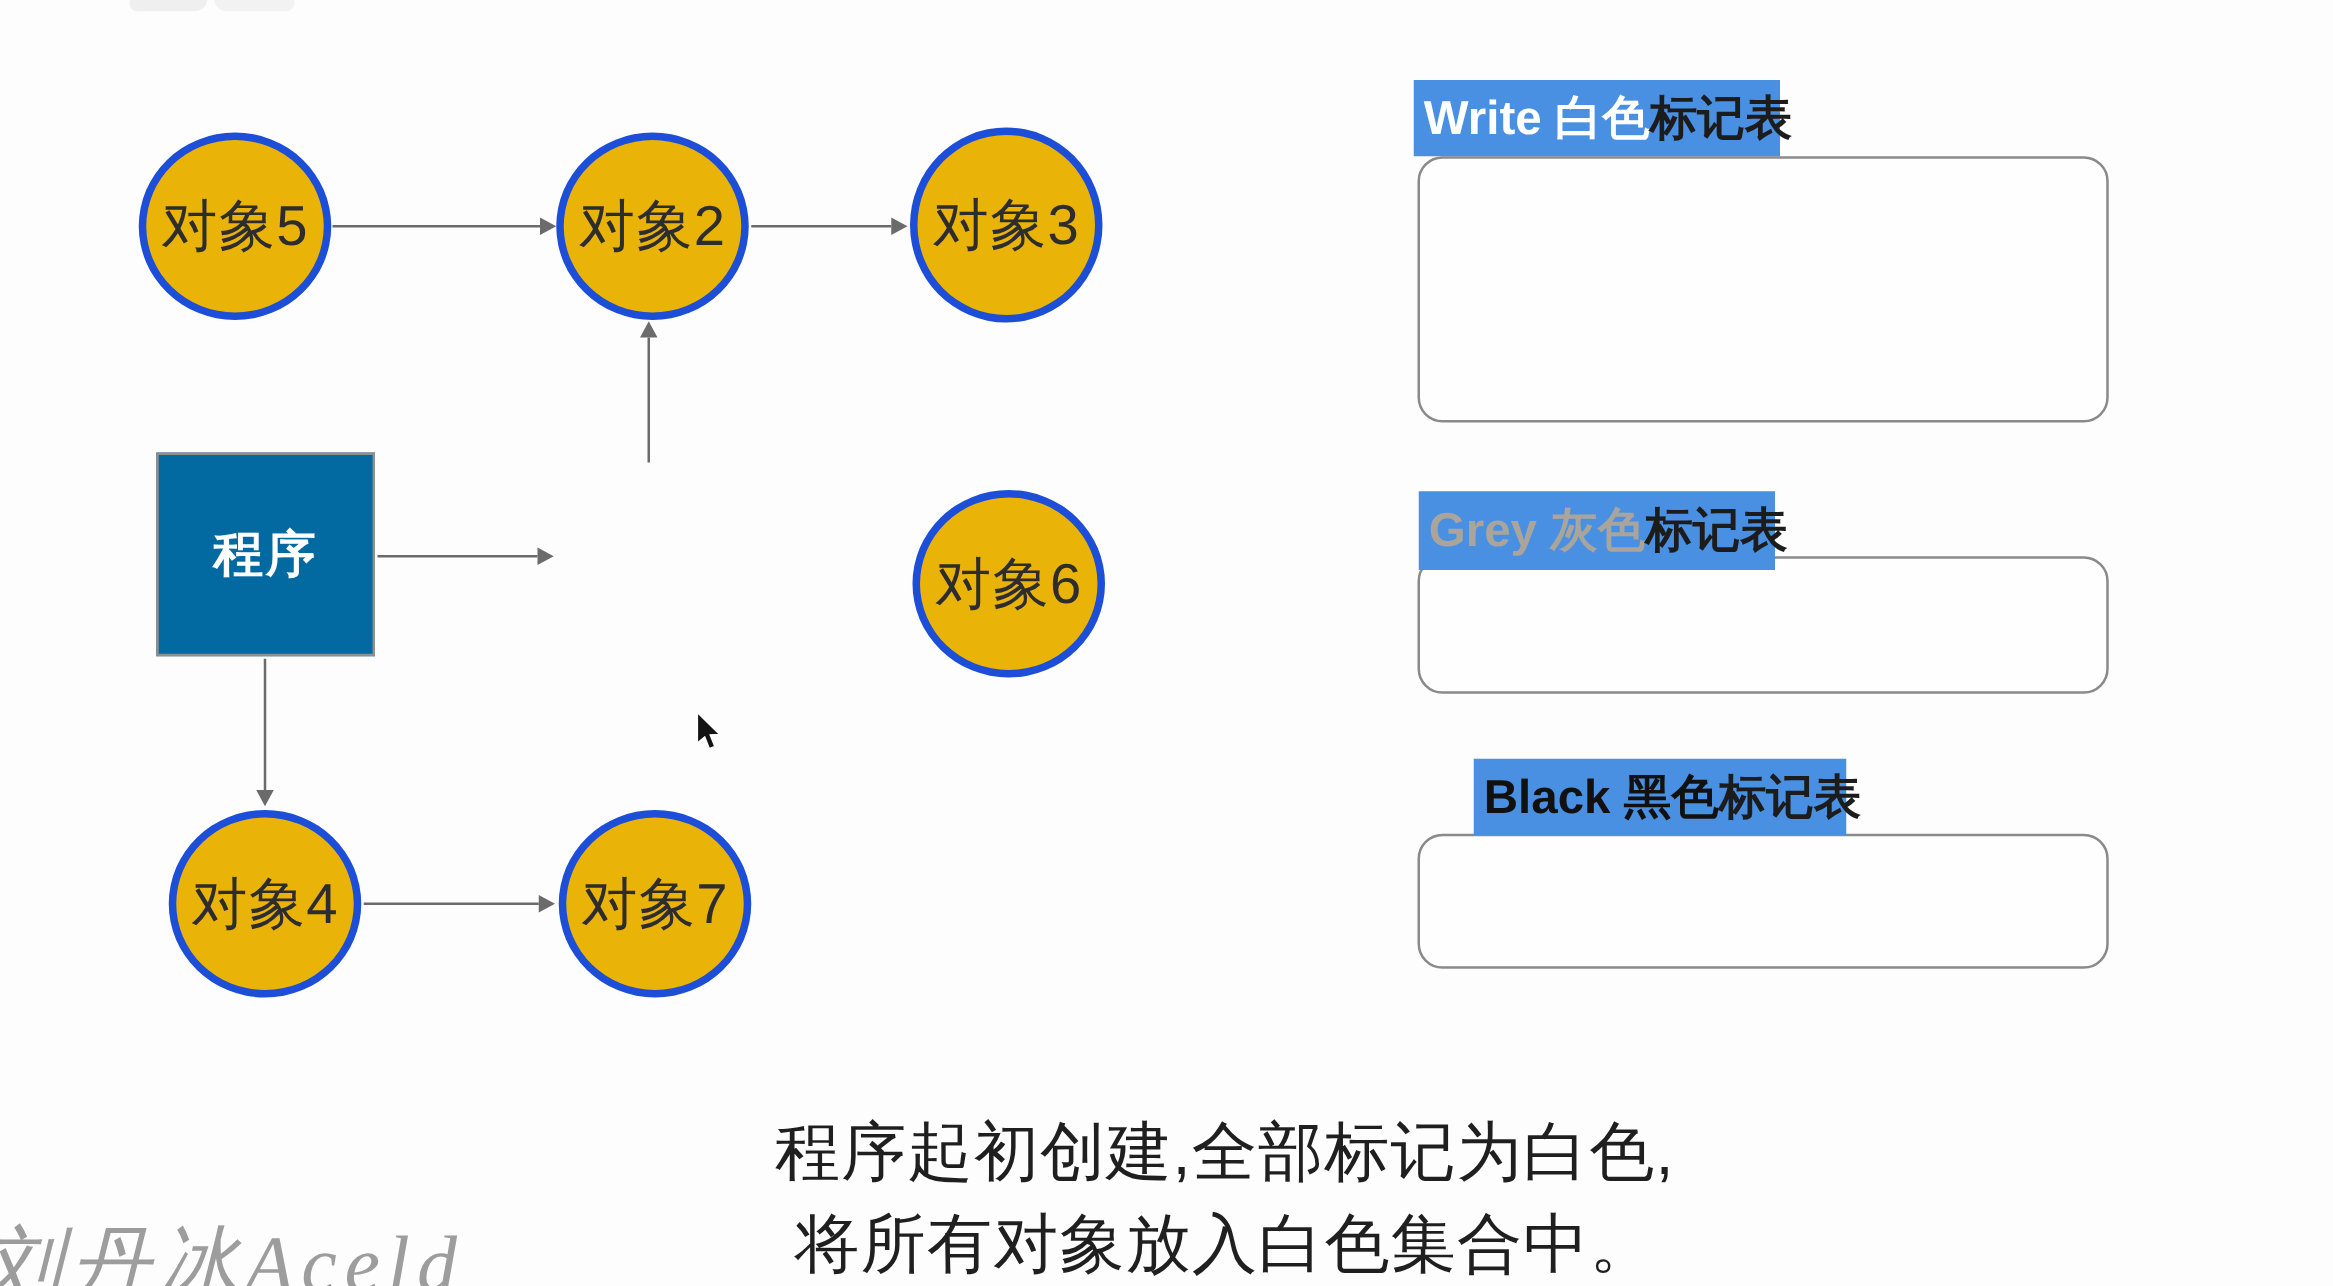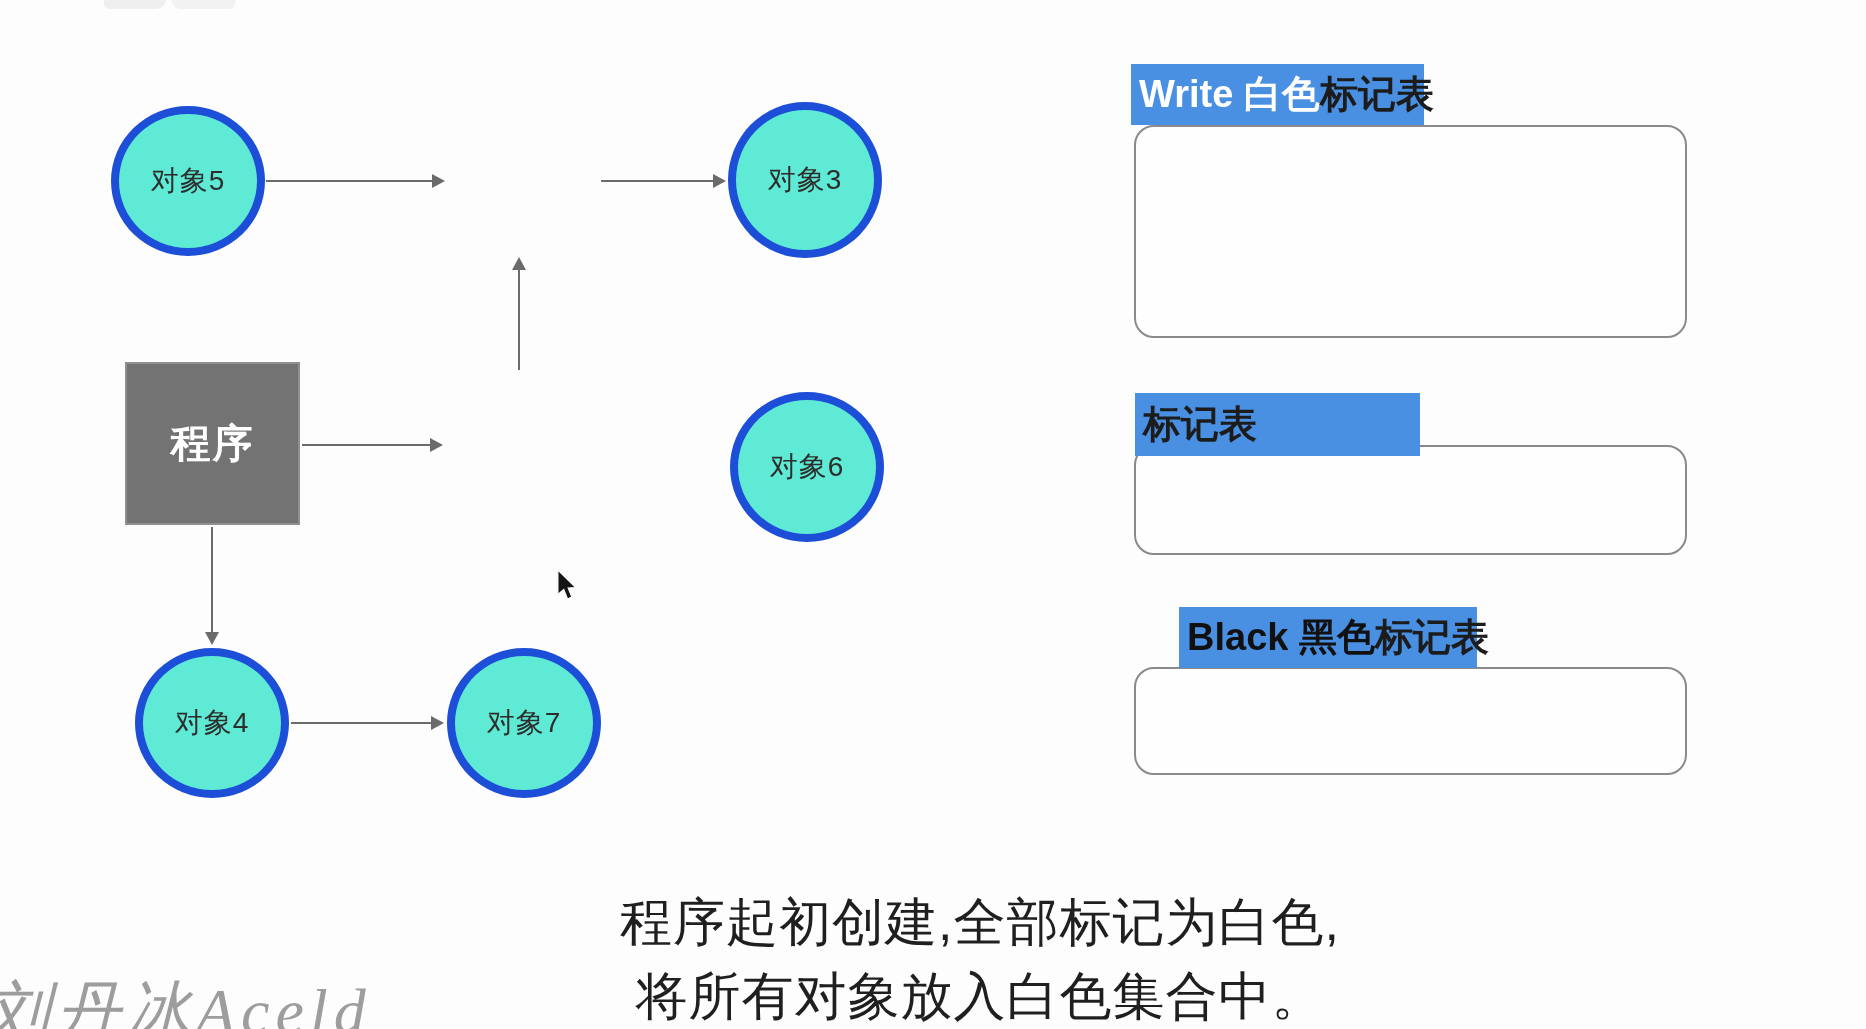--- a/index.html
+++ b/index.html
@@ -3,34 +3,34 @@
 <meta charset="utf-8">
 <style>
   html,body{margin:0;padding:0;background:#ffffff;}
   .stage{
     position:relative;width:1866px;height:1029px;overflow:hidden;
     background:#fdfdfd;font-family:"Liberation Sans",sans-serif;
   }
   
   .node{
     position:absolute;box-sizing:border-box;
-    border:8px solid #1d4ed8;border-radius:50%;background:#5eead4;
+    border:6px solid #1d4ed8;border-radius:50%;background:#eab308;
     display:flex;align-items:center;justify-content:center;
-    font-size:28px;color:#2d2d2d;letter-spacing:1px;
+    font-size:45px;color:#2d2d2d;letter-spacing:1px;
   }
   .node-obj5{left:111px;top:106px;width:154px;height:150px;}
   .node-obj2{left:445px;top:106px;width:154px;height:150px;}
   .node-obj3{left:728px;top:102px;width:154px;height:156px;}
   .node-obj1{left:444px;top:370px;width:154px;height:150px;}
   .node-obj6{left:730px;top:392px;width:154px;height:150px;}
   .node-obj4{left:135px;top:648px;width:154px;height:150px;}
   .node-obj7{left:447px;top:648px;width:154px;height:150px;}
   .program{
     position:absolute;left:125px;top:362px;width:175px;height:163px;
-    box-sizing:border-box;background:#737373;border:2px solid #8f8f8f;
+    box-sizing:border-box;background:#0369a1;border:2px solid #8f8f8f;
     display:flex;align-items:center;justify-content:center;
     font-size:40px;font-weight:600;color:#ffffff;letter-spacing:2px;
   }
   
   .arrow{position:absolute;background:#6b6b6b;}
   .arrow.h{height:2px;}
   .arrow.v{width:2px;}
   .head{position:absolute;width:0;height:0;}
   .head-right{right:-13px;top:-6px;border-left:13px solid #6b6b6b;border-top:7px solid transparent;border-bottom:7px solid transparent;}
   .head-up{top:-13px;left:-6px;border-bottom:13px solid #6b6b6b;border-left:7px solid transparent;border-right:7px solid transparent;}
@@ -87,20 +87,23 @@
   <div class="faded-top f1"></div>
   <div class="faded-top f2"></div>
 
   <div class="program">
     <span>程序</span>
   </div>
 
   <div class="node node-obj5">
     <span>对象5</span>
   </div>
+  <div class="node node-obj2">
+    <span>对象2</span>
+  </div>
   <div class="node node-obj3">
     <span>对象3</span>
   </div>
   <div class="node node-obj6">
     <span>对象6</span>
   </div>
   <div class="node node-obj4">
     <span>对象4</span>
   </div>
   <div class="node node-obj7">
@@ -127,20 +130,21 @@
     </div>
 
   <div class="panel-box box-white"></div>
   <div class="panel-label lbl-white">
     <span class="strong strong-white">Write 白色</span>
       <span class="suffix">标记表</span>
   </div>
 
   <div class="panel-box box-grey"></div>
   <div class="panel-label lbl-grey">
+    <span class="strong strong-grey">Grey 灰色</span>
       <span class="suffix">标记表</span>
   </div>
 
   <div class="panel-box box-black"></div>
   <div class="panel-label lbl-black">
     <span class="strong strong-black">Black 黑色</span>
       <span class="suffix">标记表</span>
   </div>
 
   <div class="caption">

